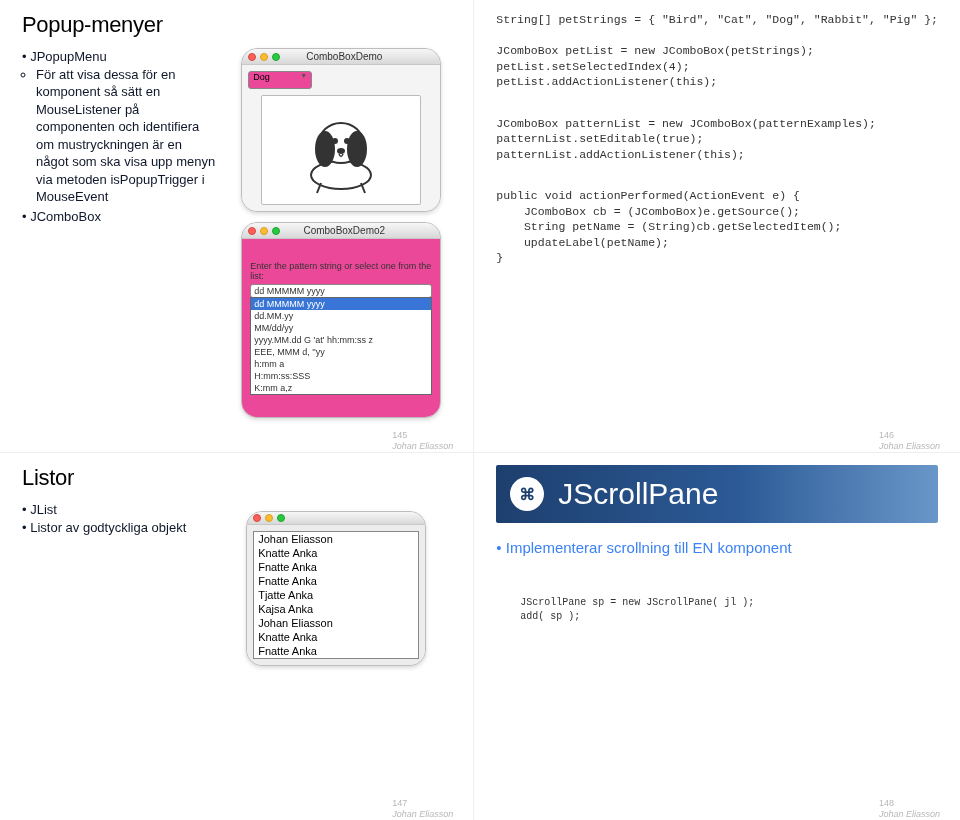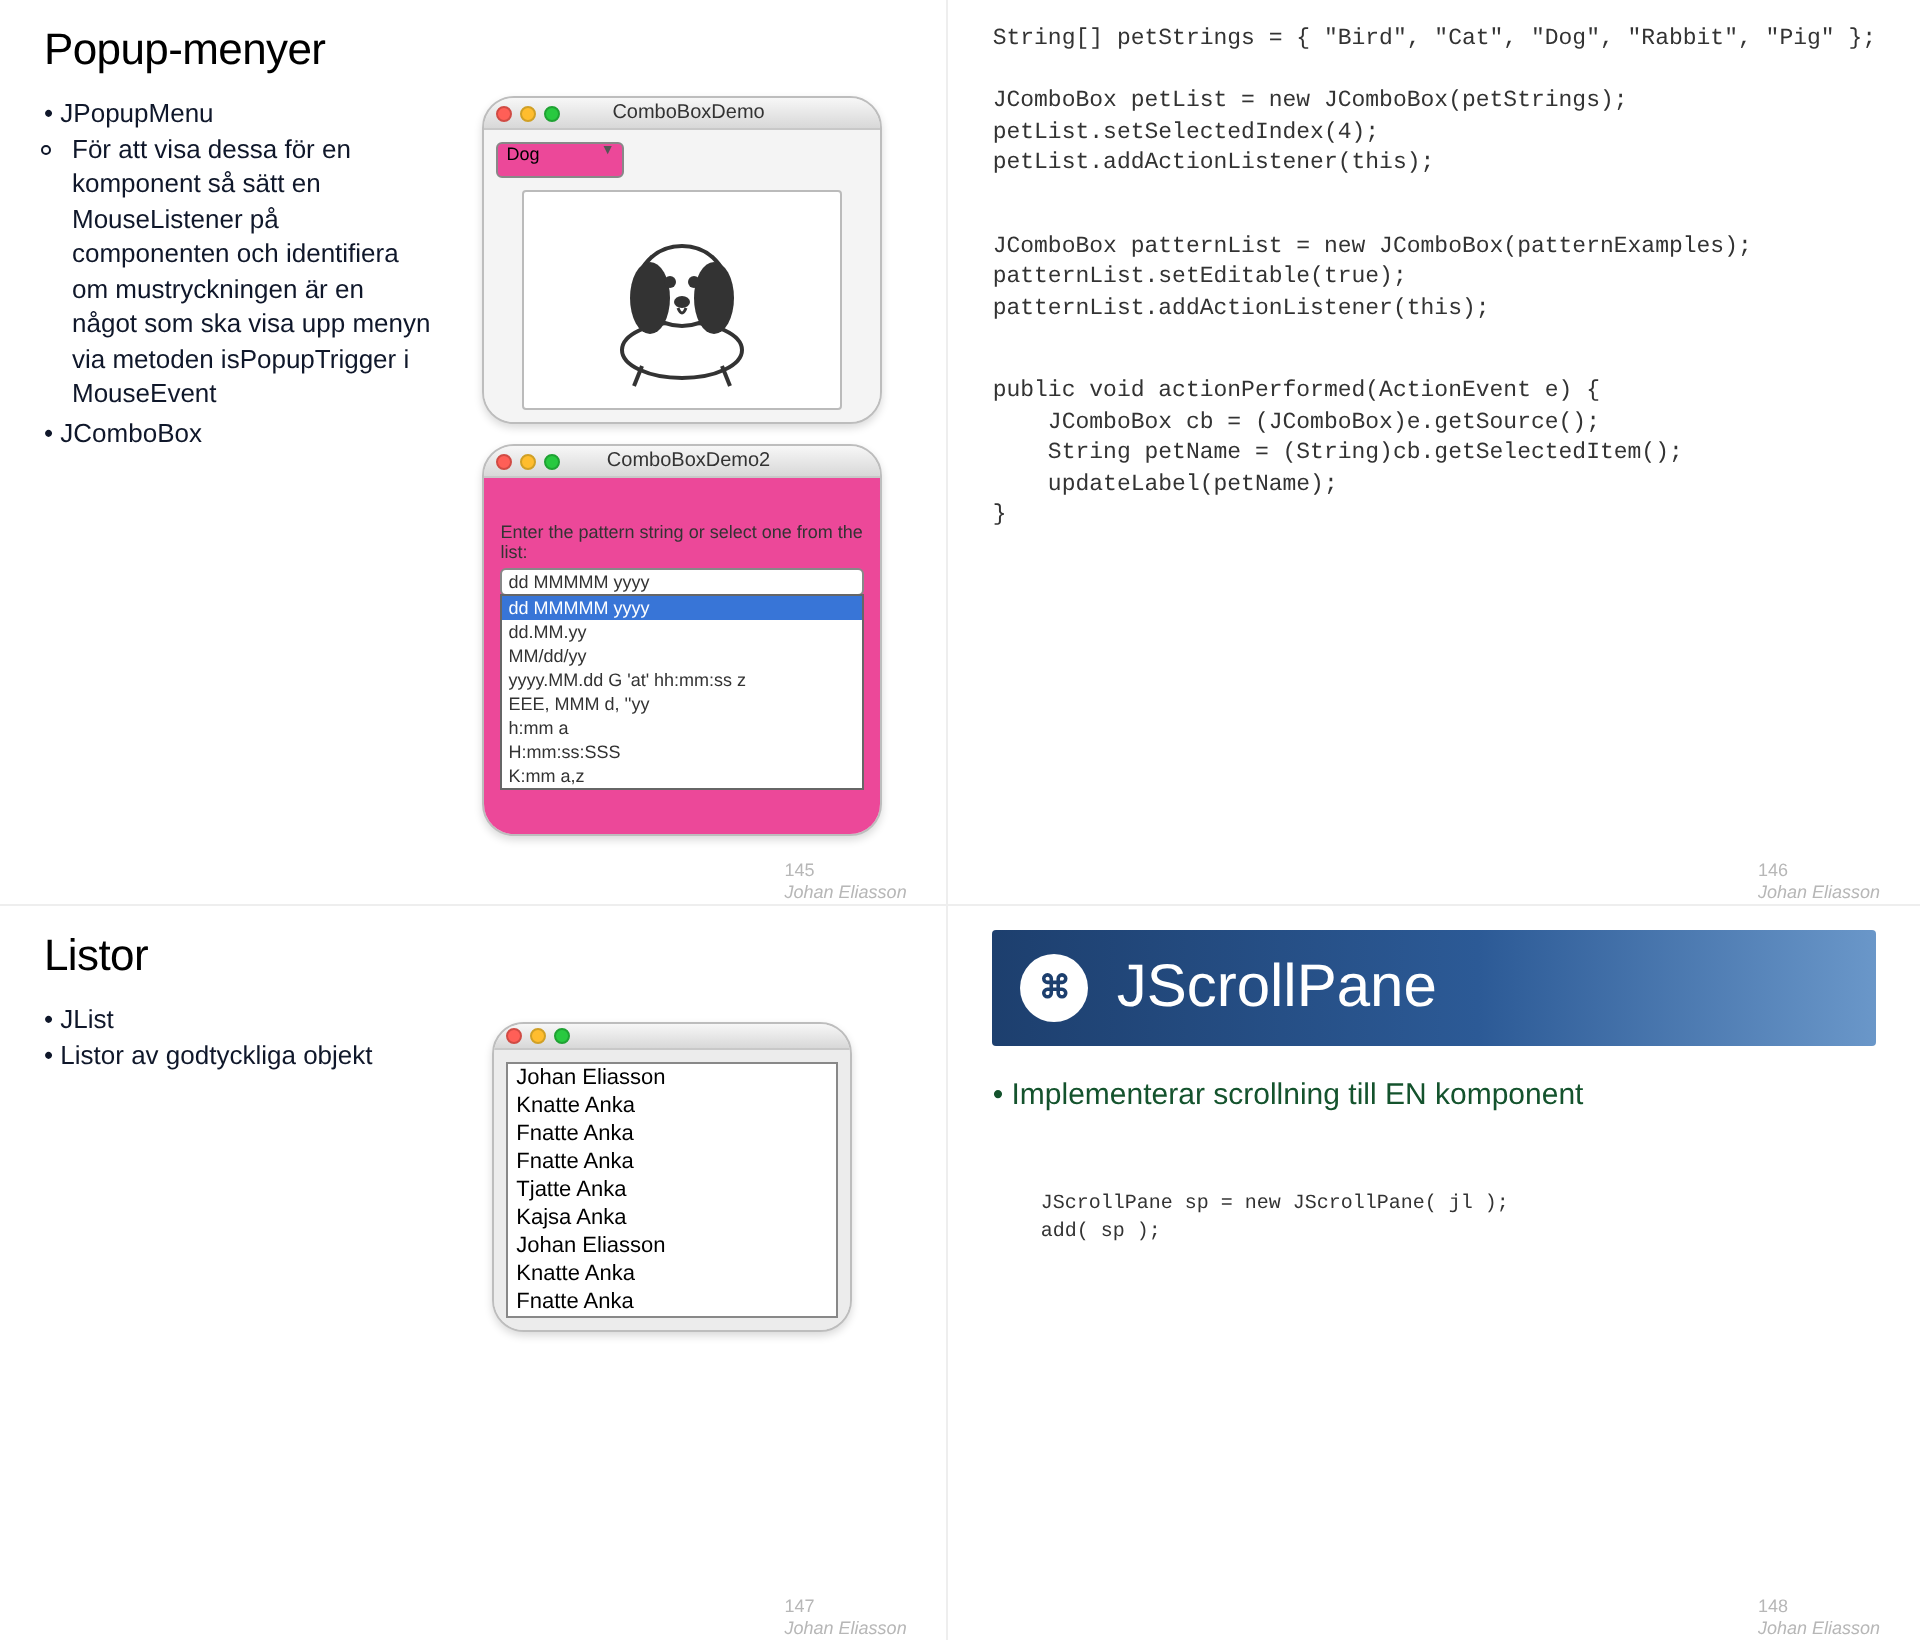--- a/index.html
+++ b/index.html
@@ -139,21 +139,21 @@
     height: 58px;
   }
   .s148 .banner .logo {
     width: 34px; height: 34px; background:#fff; border-radius:50%;
     display:flex; align-items:center; justify-content:center;
     font-size: 16px; color:#1d3f6e; font-weight:bold;
   }
   .s148 .banner .t {
     font-size: 30px; font-weight:300; letter-spacing:0px;
   }
-  .s148 .desc { font-size:15px; color:#14532d; margin-bottom:40px;}
+  .s148 .desc { font-size:15px; color:#3b82f6; margin-bottom:40px;}
   .s148 .desc::before { content:"• "; }
 </style>
 </head>
 <body>
 
 <div class="grid">
 
   <div class="slide s145">
     <h1>Popup-menyer</h1>
     <div class="row">

